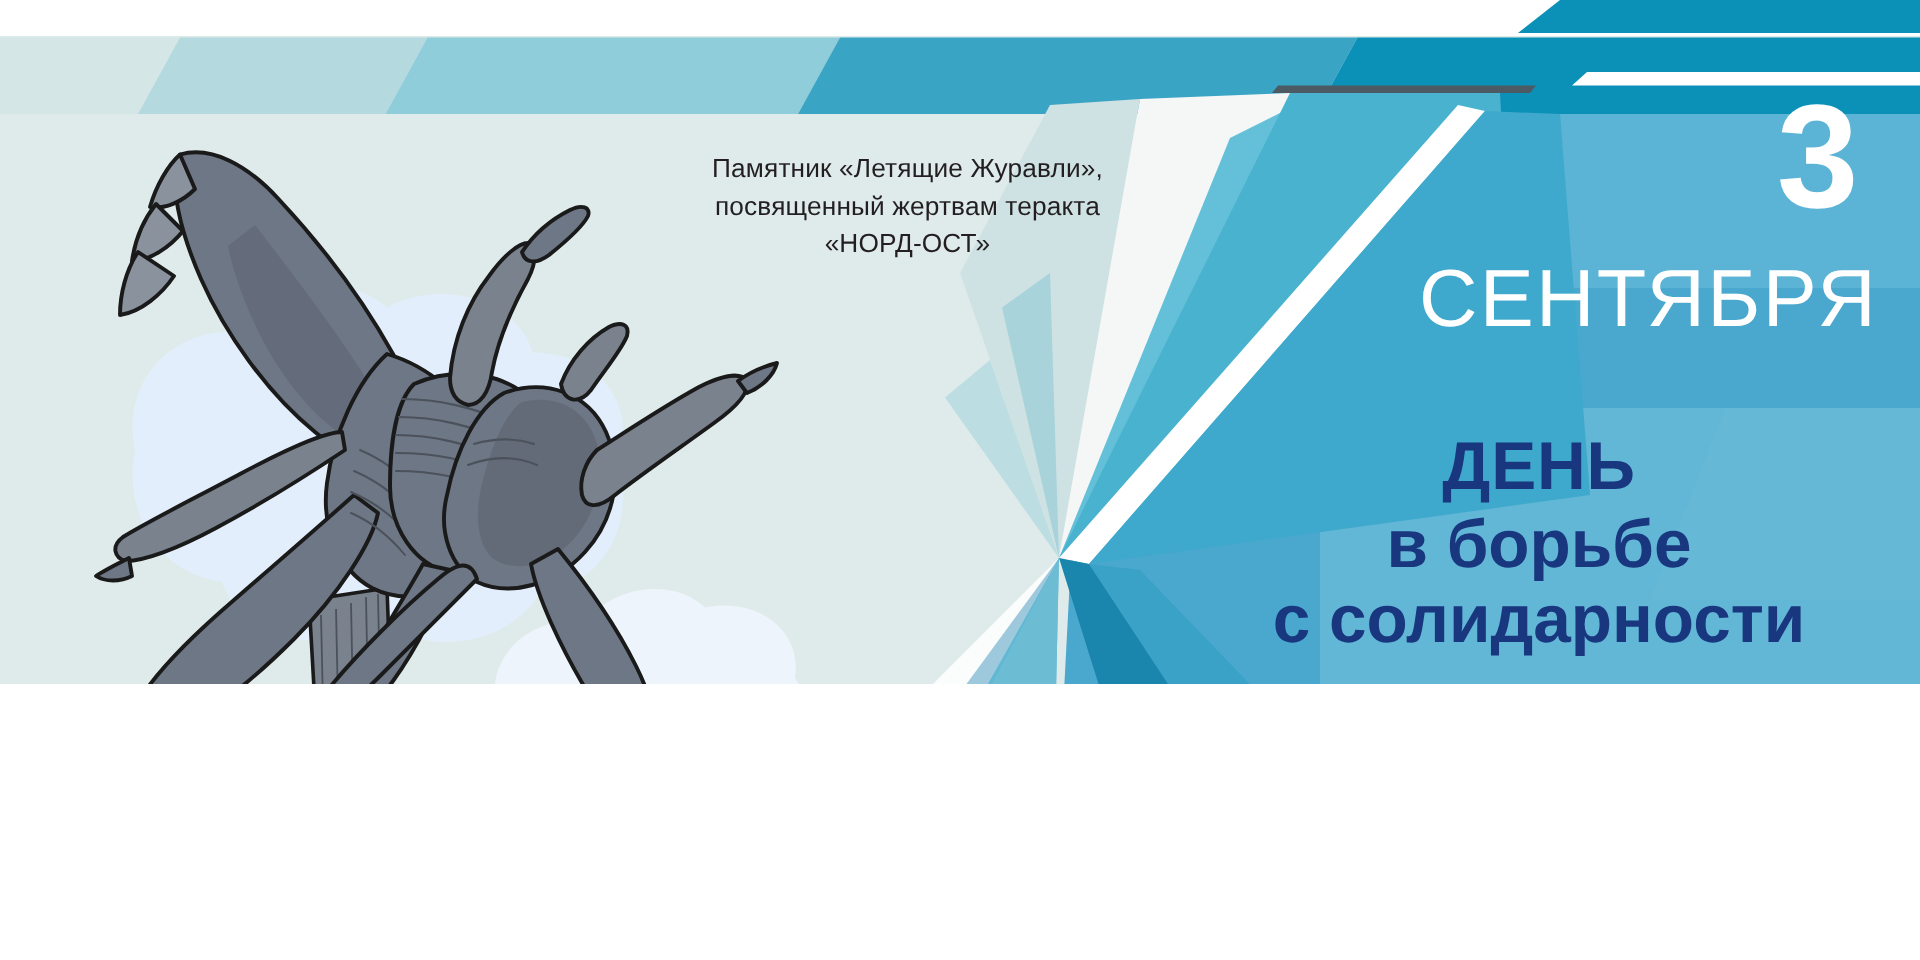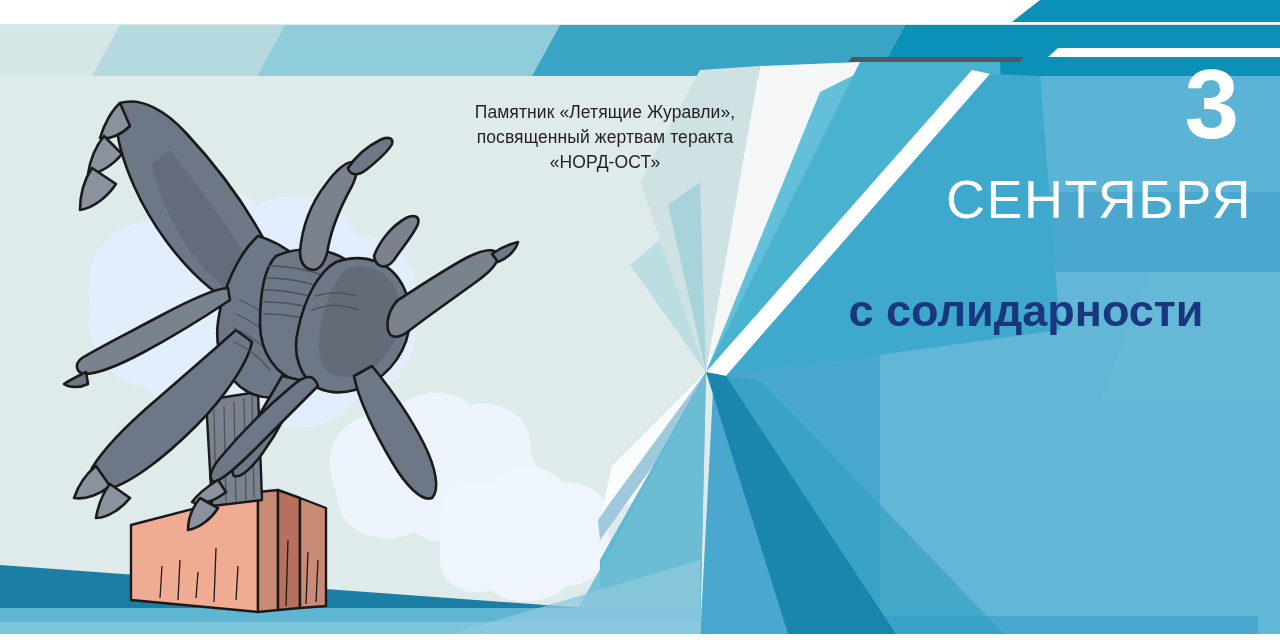--- a/index.html
+++ b/index.html
@@ -1,19 +1,19 @@
 <!DOCTYPE html>
 <html><head>
 <meta charset="utf-8">
 <style>
   html,body{margin:0;padding:0;background:#fff;}
   body{font-family:"Liberation Sans",sans-serif;}
   #poster{
     position:relative;
-    width:1280px;height:634px;
+    width:1280px;height:456px;
     overflow:hidden;
     background:#ffffff;
   }
   #poster svg.layer{position:absolute;top:0;left:0;width:1280px;height:640px;display:block;}
 
   
   .caption{
     position:absolute;
     left:430px; top:100px; width:350px;
     text-align:center;
@@ -286,16 +286,18 @@
 
   <div class="caption">Памятник «Летящие Журавли»,
 посвященный жертвам теракта
 «НОРД-ОСТ»</div>
 
   <div class="daynum">3</div>
 
   <div class="monthword">СЕНТЯБРЯ</div>
 
   <div class="headline">
+    <span class="l1">ДЕНЬ</span>
+    <span class="l3">в борьбе</span>
     <span class="l4">с солидарности</span>
   </div>
 
 </div>
 
 </body></html>

